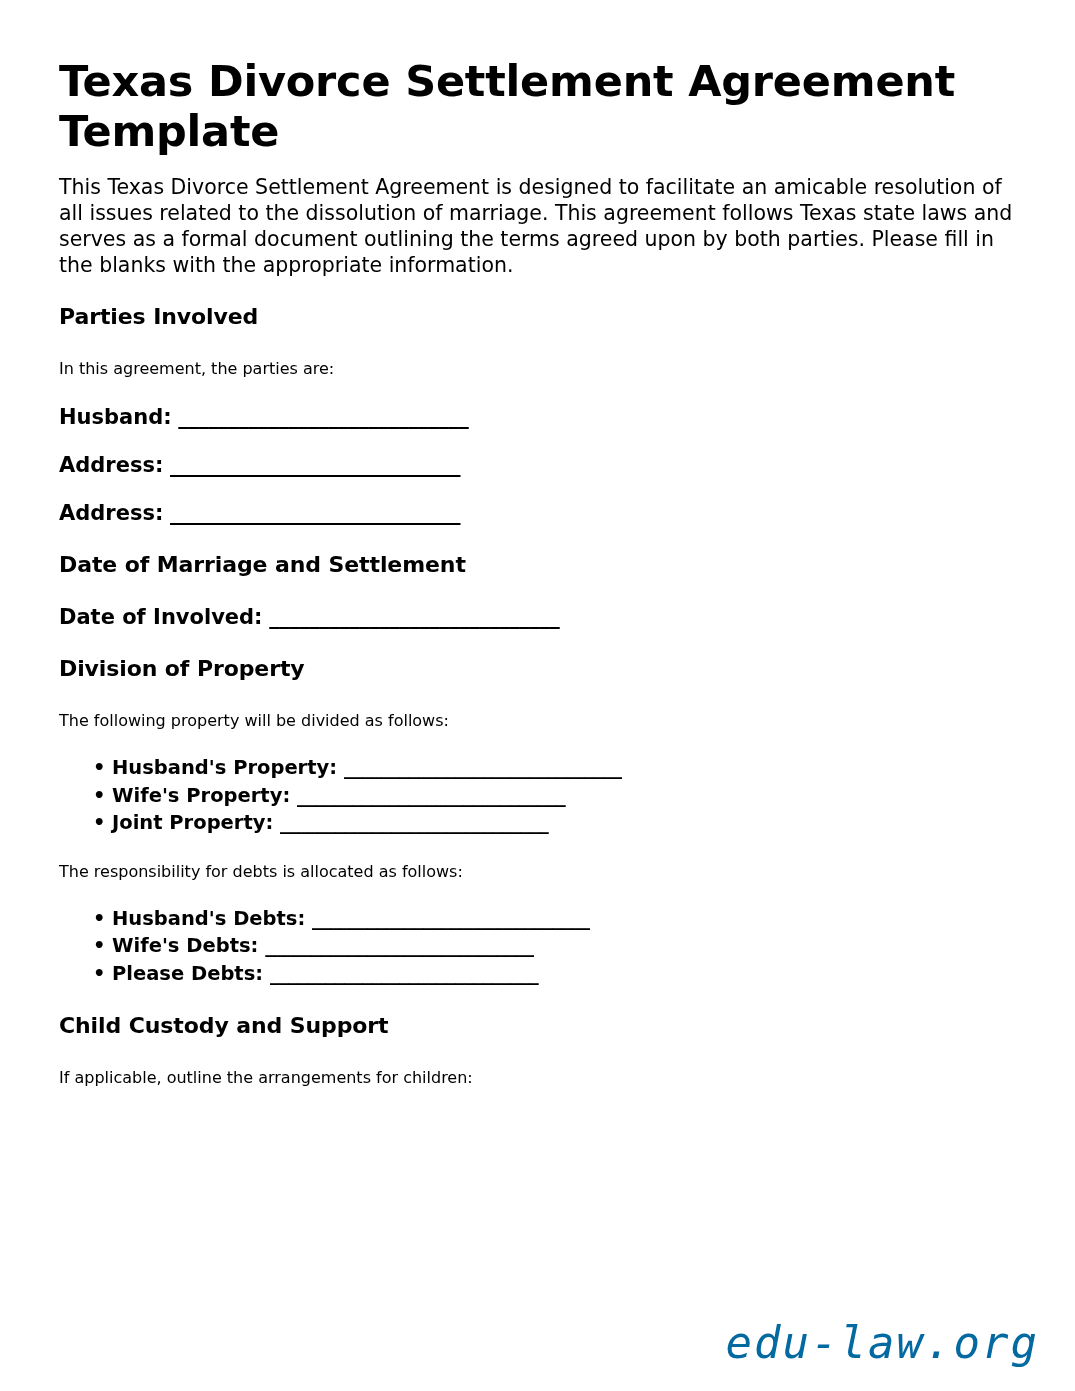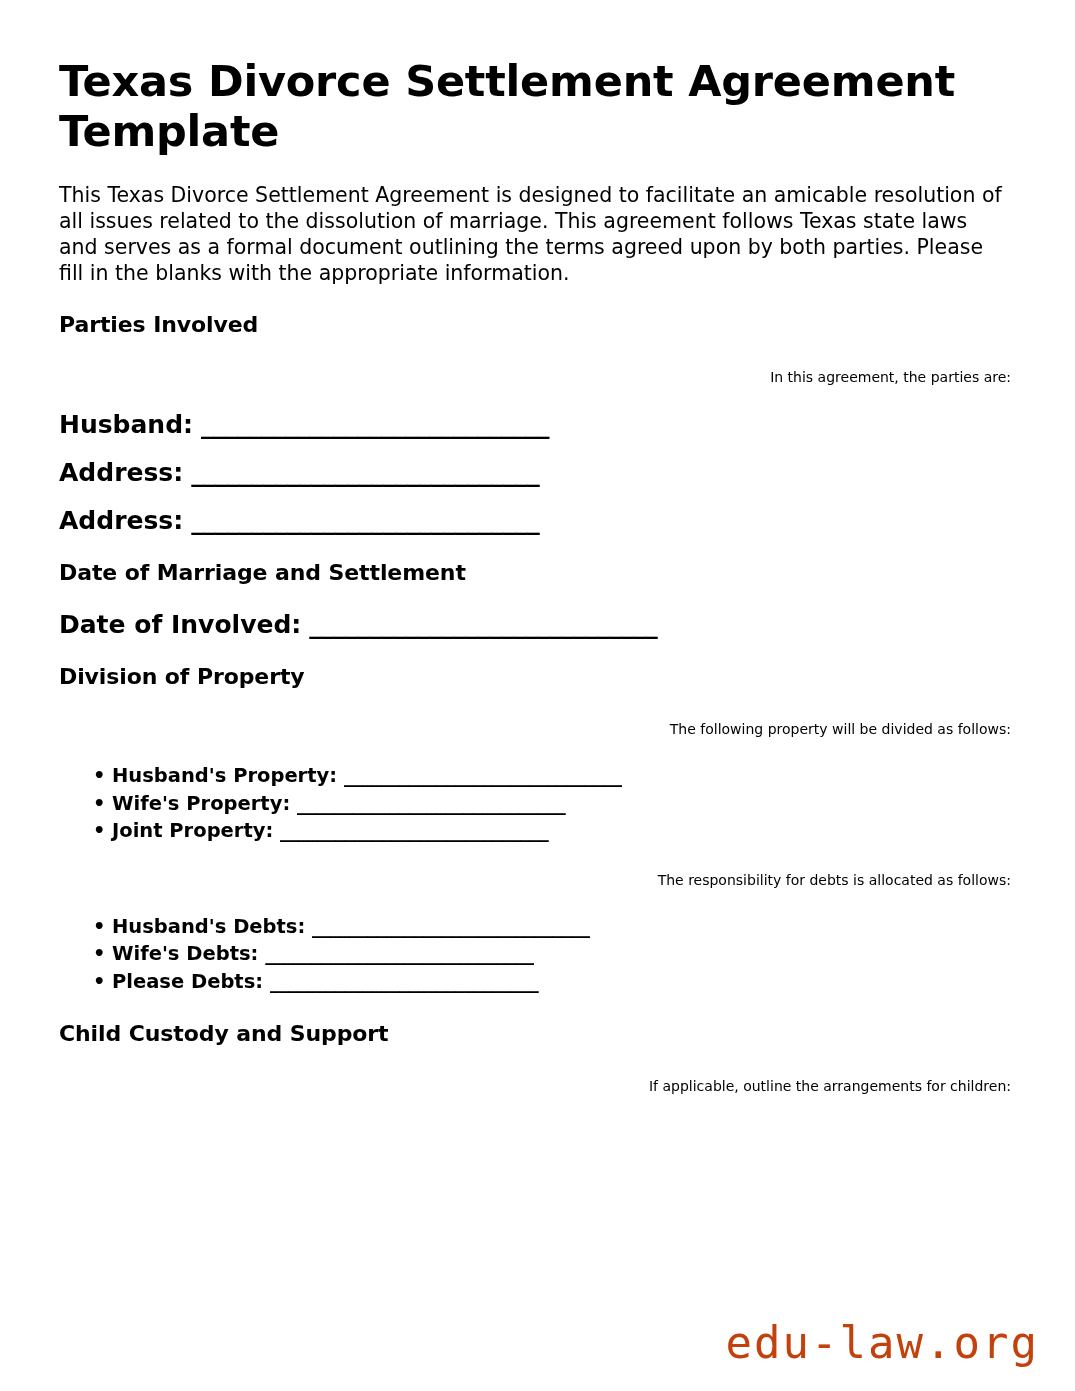--- a/index.html
+++ b/index.html
@@ -17,56 +17,55 @@
     color: #000000;
     -webkit-font-smoothing: antialiased;
   }
 
   .page {
     position: absolute;
     left: 0; top: 0;
     width: 1075px;
     height: 1391px;
     box-sizing: border-box;
-    padding: 56px 64px 0 59px;
+    padding: 56px 32px 0 59px;
   }
 
   .doc-title {
     font-size: 43px;
     font-weight: bold;
     line-height: 50px;
     letter-spacing: -0.2px;
     margin: 0 0 0 0;
     max-width: 900px;
   }
 
   .intro {
     font-size: 20.5px;
     line-height: 26px;
-    margin: 26px 0 0 0;
+    margin: 18px 0 0 0;
     max-width: 960px;
   }
 
   h2.section-heading {
     font-size: 22px;
     font-weight: bold;
     line-height: 34px;
     letter-spacing: -0.1px;
     margin: 22px 0 0 0;
   }
 
   p.lead {
-    font-size: 14px;
+    font-size: 16px;
     line-height: 26px;
     margin: 22px 0 0 0;
-    text-align: right;
   }
 
   p.field {
-    font-size: 25px;
+    font-size: 21px;
     line-height: 26px;
     margin: 22px 0 0 0;
     white-space: nowrap;
   }
   p.field .flabel {
     font-weight: bold;
   }
   p.field .blank {
     font-weight: bold;
     letter-spacing: -0.5px;
@@ -96,23 +95,24 @@
     letter-spacing: -0.5px;
   }
 
   .watermark {
     position: absolute;
     right: 36px;
     bottom: 22px;
     font-family: "DejaVu Sans Mono", "Liberation Mono", monospace;
     font-size: 44px;
     letter-spacing: 2px;
-    color: #c2410c;
+    color: #0369a1;
     line-height: 52px;
     white-space: nowrap;
+    font-style: italic;
   }
 </style>
 </head>
 <body>
 
 <div class="page">
 
   <h1 class="doc-title">Texas Divorce Settlement Agreement Template</h1>
 
   <p class="intro">This Texas Divorce Settlement Agreement is designed to facilitate an amicable resolution of all issues related to the dissolution of marriage. This agreement follows Texas state laws and serves as a formal document outlining the terms agreed upon by both parties. Please fill in the blanks with the appropriate information.</p>

